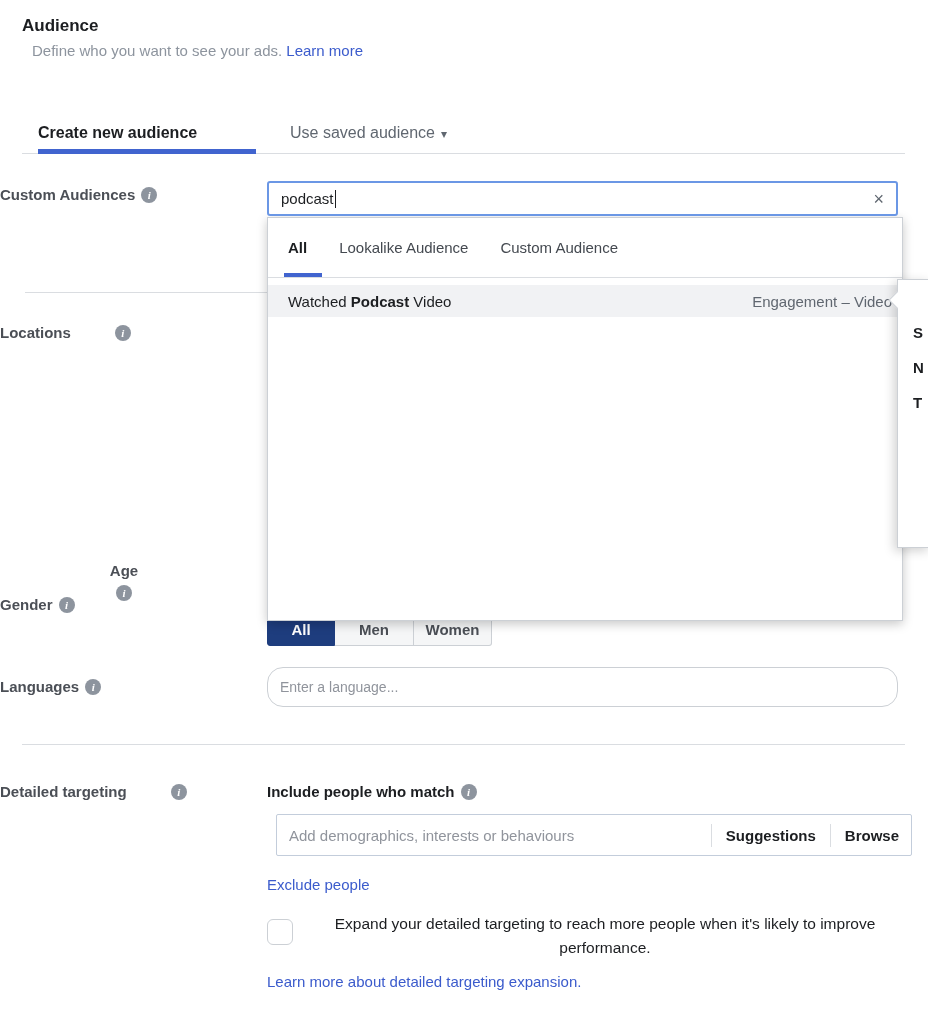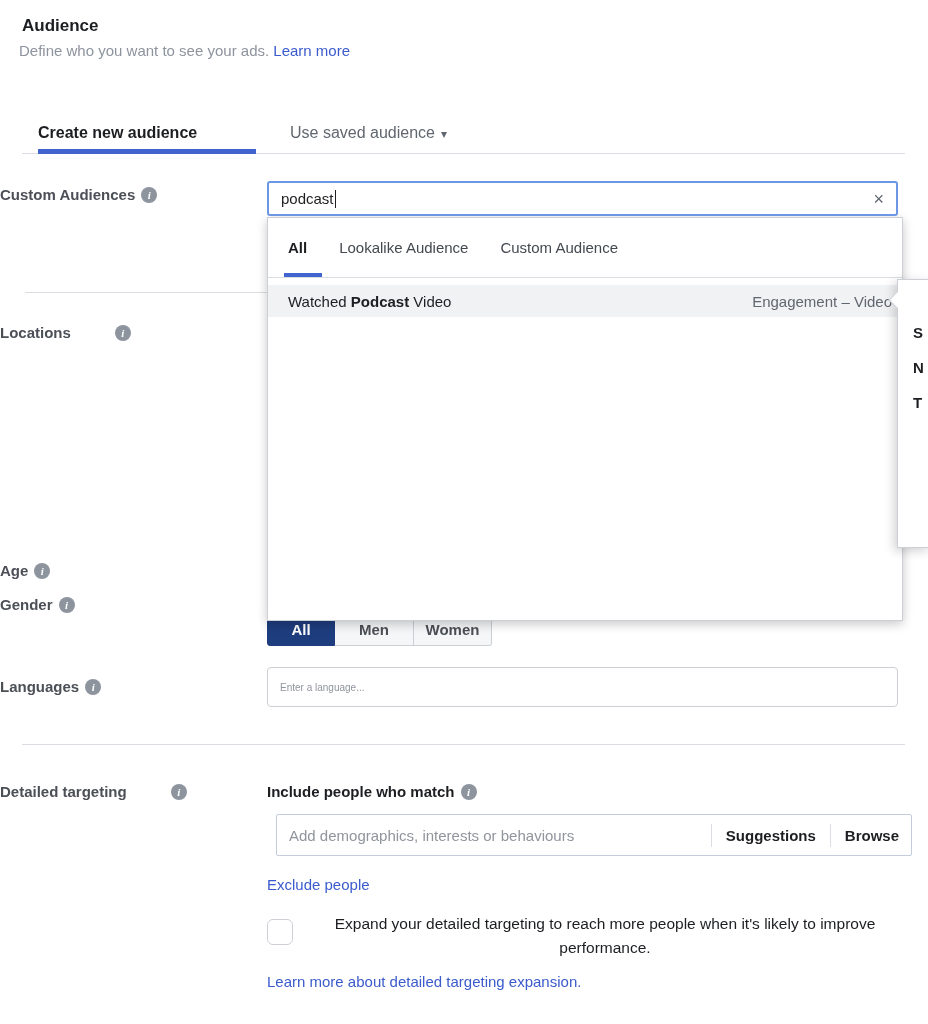--- a/index.html
+++ b/index.html
@@ -7,21 +7,21 @@
   body {
     font-family:"Liberation Sans","DejaVu Sans",sans-serif;
     color:#1c1e21;
     width:928px; height:1024px;
     position:relative; overflow:hidden;
   }
   .abs { position:absolute; }
 
   
   .page-title { left:22px; top:16px; font-size:17px; font-weight:bold; color:#1c1e21; }
-  .page-sub   { left:19px; top:42px; font-size:15px; color:#8d949e; }
+  .page-sub   { left:32px; top:42px; font-size:15px; color:#8d949e; }
   .link { color:#3b5bcc; cursor:pointer; text-decoration:none; }
 
   
   .tab-create { left:38px;  top:124px; font-size:16px; font-weight:bold; color:#1c1e21; cursor:pointer; }
   .tab-saved  { left:290px; top:124px; font-size:16px; color:#606770; cursor:pointer; }
   .tab-saved .caret { font-size:12px; color:#606770; margin-left:6px; }
   .tabs-rule  { left:22px; top:153px; width:883px; height:1px; background:#dadde1; }
   .tabs-active-bar { left:38px; top:149px; width:218px; height:5px; background:#4164cf; }
 
   
@@ -32,21 +32,21 @@
   .info-icon {
     width:16px; height:16px; border-radius:50%; background:#8d949e; color:#fff;
     font-family:"Liberation Serif","DejaVu Serif",serif;
     font-size:11px; font-weight:bold; font-style:italic;
     display:inline-flex; align-items:center; justify-content:center; flex:0 0 auto;
     cursor:pointer;
   }
 
   .lbl-custom    { top:186px; }
   .lbl-locations { top:324px;gap:44px; }
-  .lbl-age       { top:562px; }
+  .lbl-age       { top:562px;flex-direction:column; }
   .lbl-gender    { top:596px; }
   .lbl-languages { top:678px; }
   .lbl-detailed  { top:783px;gap:44px; }
 
   
   .divider { height:1px; background:#dadde1; }
   .divider-1 { left:25px; top:292px; width:880px; z-index:1; }
   .divider-2 { left:22px; top:744px; width:883px; }
 
   
@@ -102,22 +102,22 @@
     cursor:pointer; border-left-width:0;
   }
   .seg-btn:first-child { border-left-width:1px; border-radius:3px 0 0 3px; }
   .seg-btn:last-child { border-radius:0 3px 3px 0; }
   .seg-btn.selected { background:#1e3d7e; border-color:#1e3d7e; color:#fff; }
   .seg-all { width:68px; } .seg-men { width:79px; } .seg-women { width:78px; }
 
   
   .lang-input {
     left:267px; top:667px; width:631px; height:40px;
-    border:1px solid #ccd0d5; border-radius:4px; background:#fff;
-    font-family:inherit; font-size:10px; color:#1c1e21; padding:0 12px;
+    border:1px solid #ccd0d5; border-radius:16px; background:#fff;
+    font-family:inherit; font-size:14px; color:#1c1e21; padding:0 12px;
   }
   .lang-input::placeholder { color:#90949c; }
 
   
   .include-heading { left:267px; top:783px; display:flex; align-items:center; gap:6px;
     font-size:15px; font-weight:bold; color:#1c1e21; }
   .detail-box {
     left:276px; top:814px; width:636px; height:42px;
     border:1px solid #c3cddb; border-radius:2px; background:#fff;
     display:flex; align-items:center; padding:0 12px; cursor:text;

